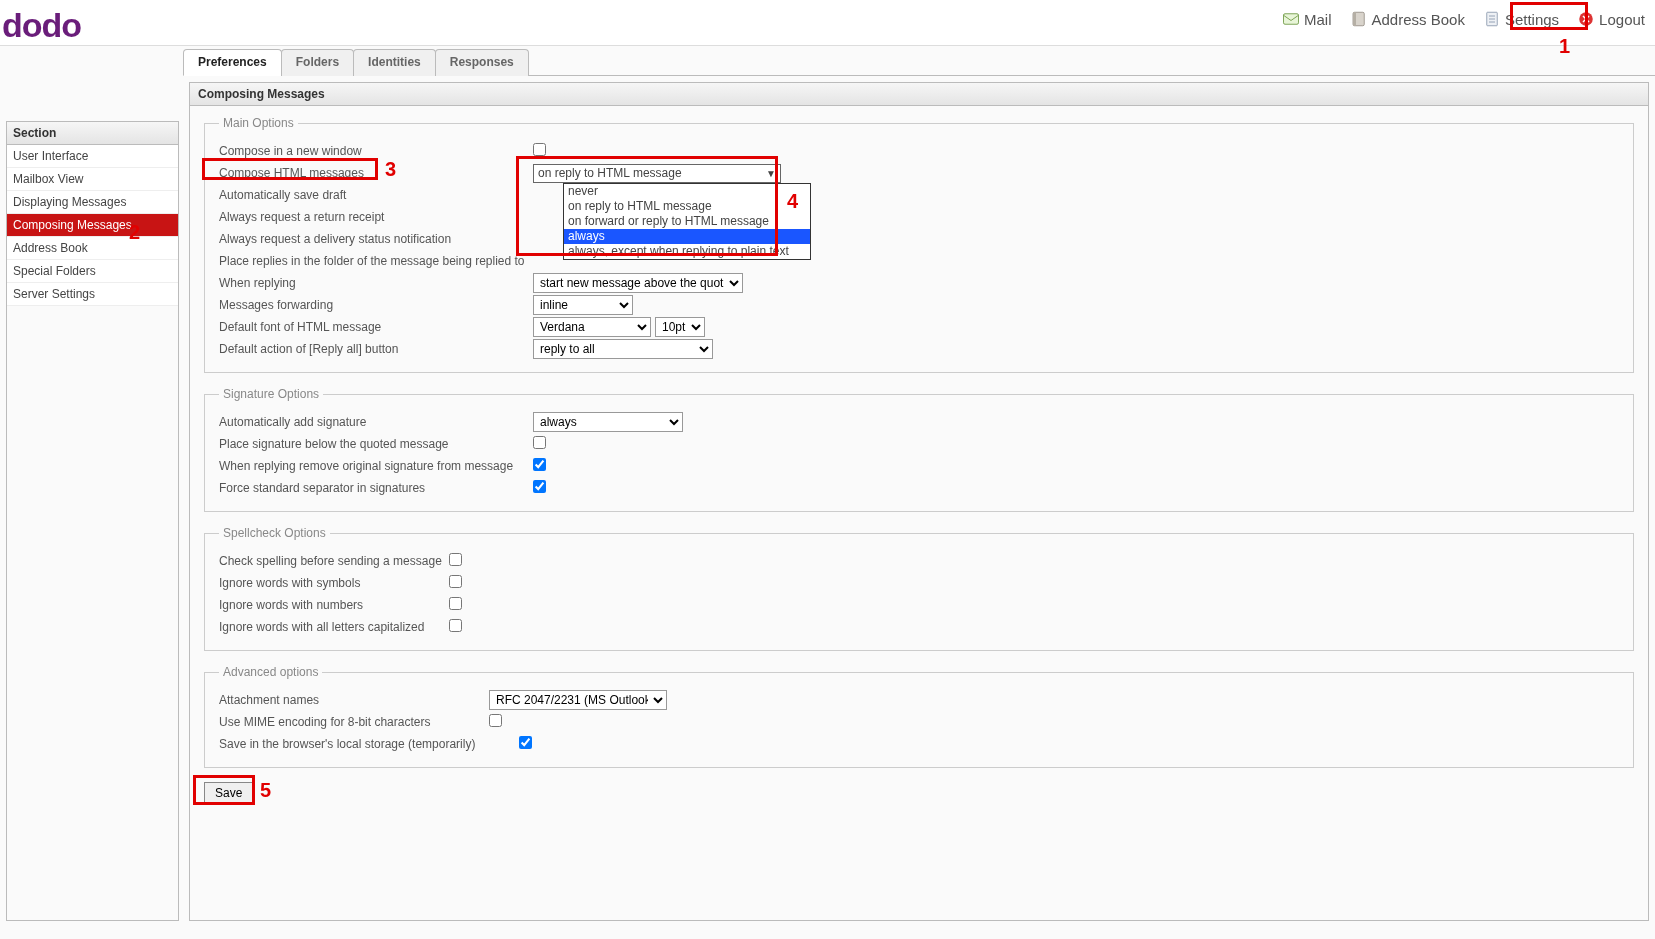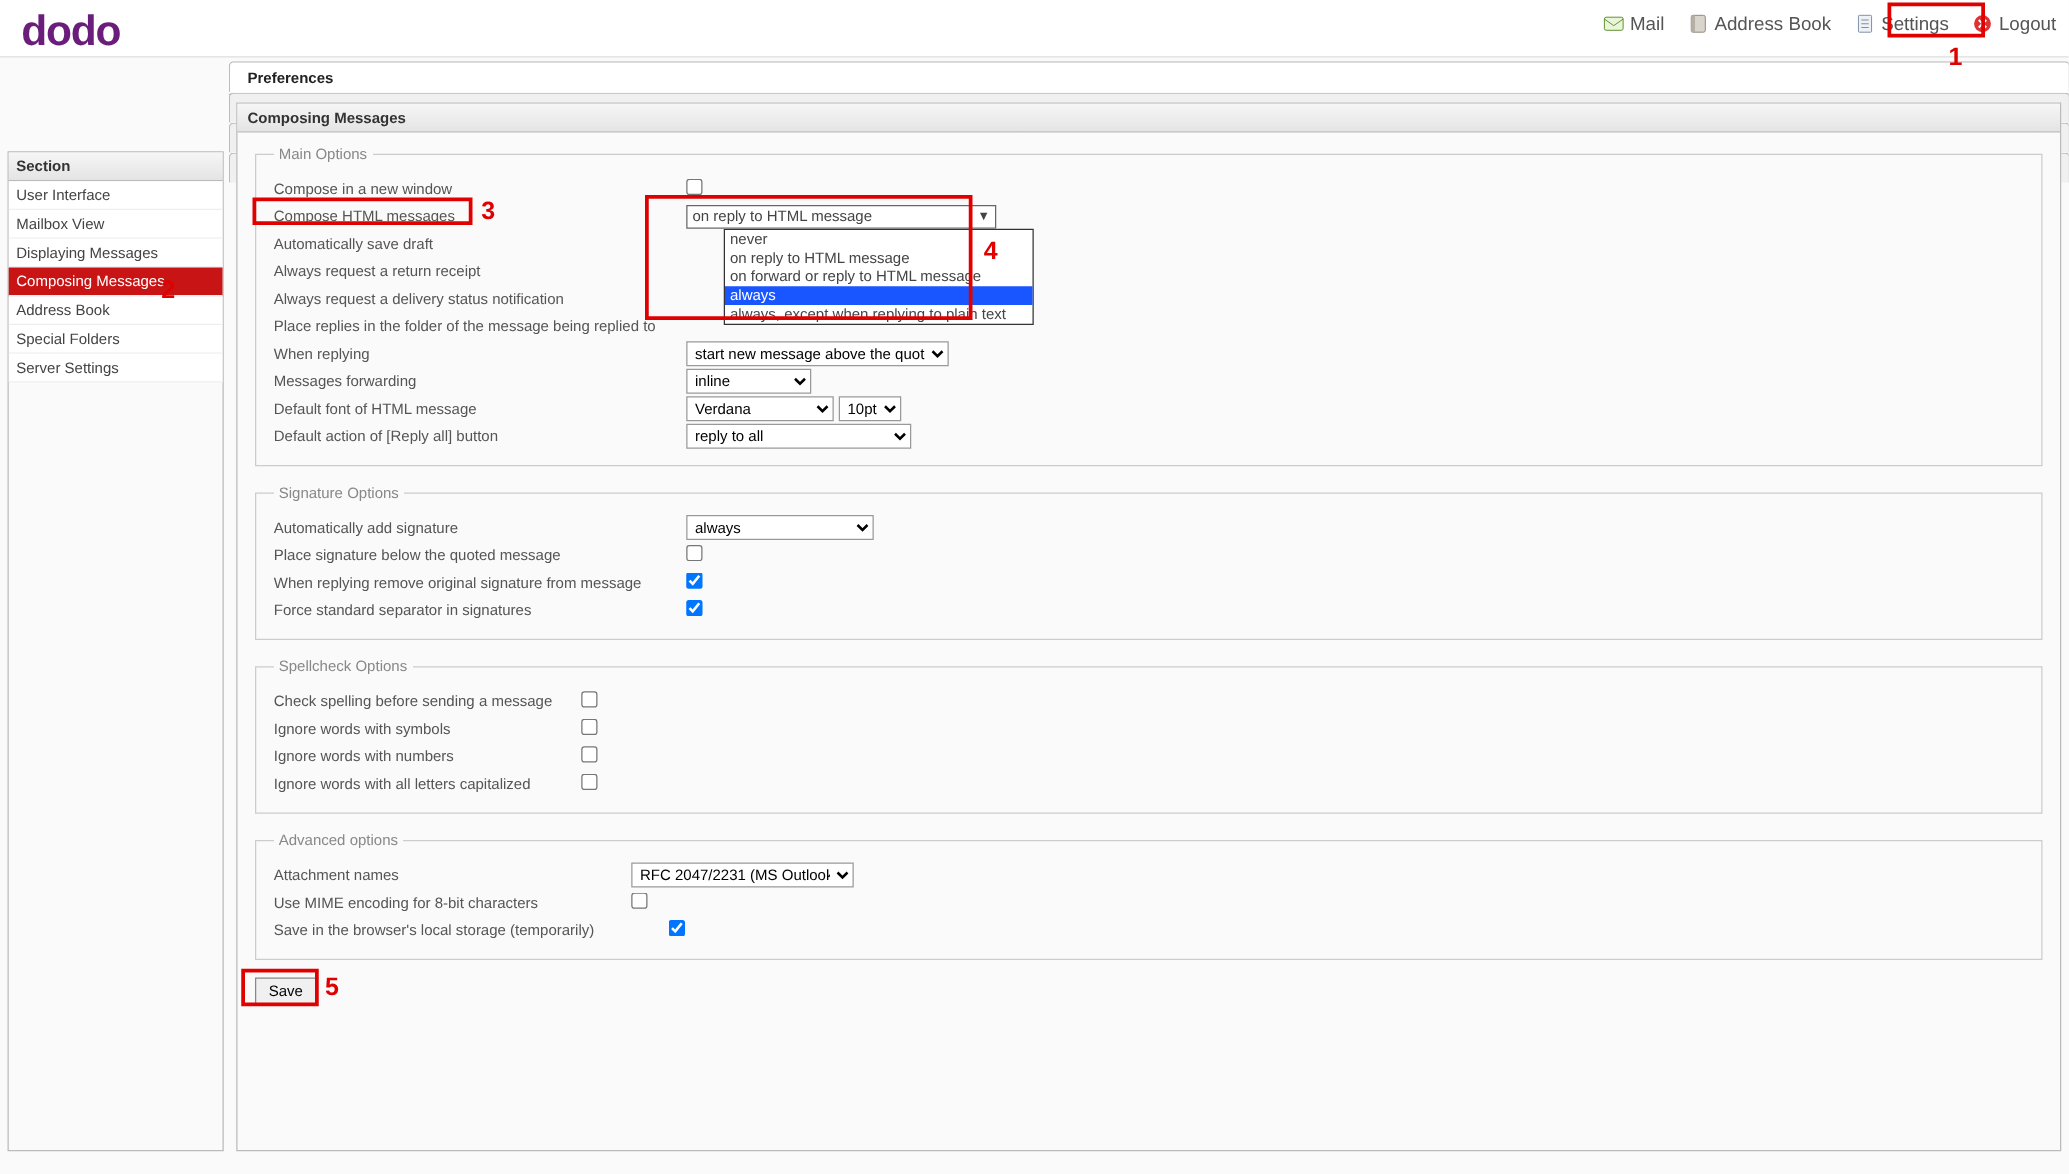--- a/index.html
+++ b/index.html
@@ -12,21 +12,21 @@
   }
 
   
   .topbar {
     position: relative;
     height: 46px;
     border-bottom: 1px solid #ddd;
     background: #fff;
   }
   .logo {
-    position: absolute; left: 17px; top: 6px;
+    position: absolute; left: 2px; top: 6px;
     font-family: Arial, sans-serif;
     font-size: 34px; font-weight: 900;
     color: #6a1d7a; letter-spacing: -1px; text-align: right;
   }
   .topnav {
     position: absolute; right: 6px; top: 8px;
     display: flex; gap: 10px; align-items: center;
   }
   .topnav-item {
     display: flex; align-items: center; gap: 4px;
@@ -39,21 +39,20 @@
   .tabswrap {
     position: relative;
     margin-left: 183px;
     height: 28px;
     margin-top: 2px;
   }
   .tabs {
     display: flex; gap: 0;
     border-bottom: 1px solid #bbb;
     height: 28px;
-    flex-direction: column;
   }
   .tab {
     padding: 5px 14px 4px 14px;
     border: 1px solid #bbb;
     border-bottom: none;
     background: #f0f0f0;
     border-top-left-radius: 4px;
     border-top-right-radius: 4px;
     margin-right: -1px;
     font-weight: 700;
@@ -124,21 +123,20 @@
     background: #fafafa;
   }
   fieldset.group > legend {
     color: #888; font-size: 12px;
     padding: 0 4px;
   }
   .row {
     display: flex; align-items: center;
     min-height: 22px;
     padding: 1px 0;
-    gap: 16px;
   }
   .row .lbl {
     width: 314px; flex: 0 0 314px;
     color: #555;
   }
   .row.short .lbl { width: 230px; flex: 0 0 230px; }
   .row.med  .lbl { width: 270px; flex: 0 0 270px; }
   .row .val { flex: 0 0 auto; }
 
   select, input[type=text] {

